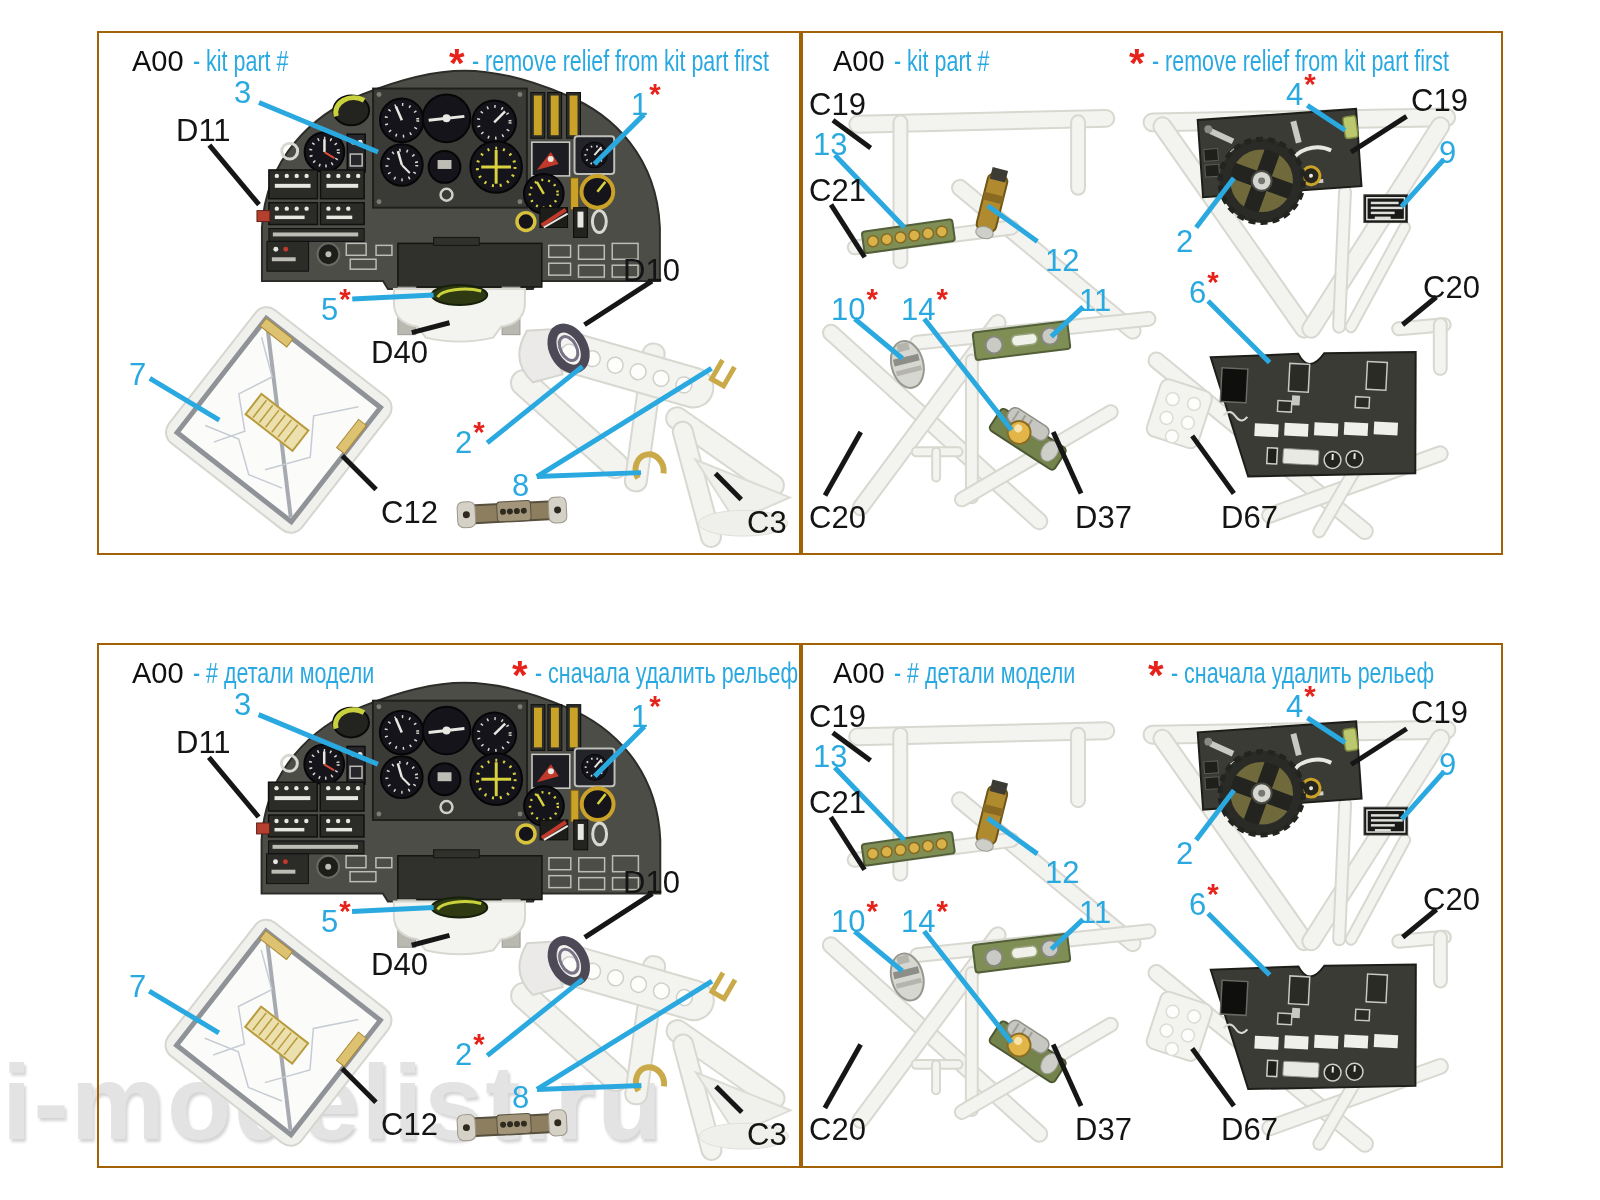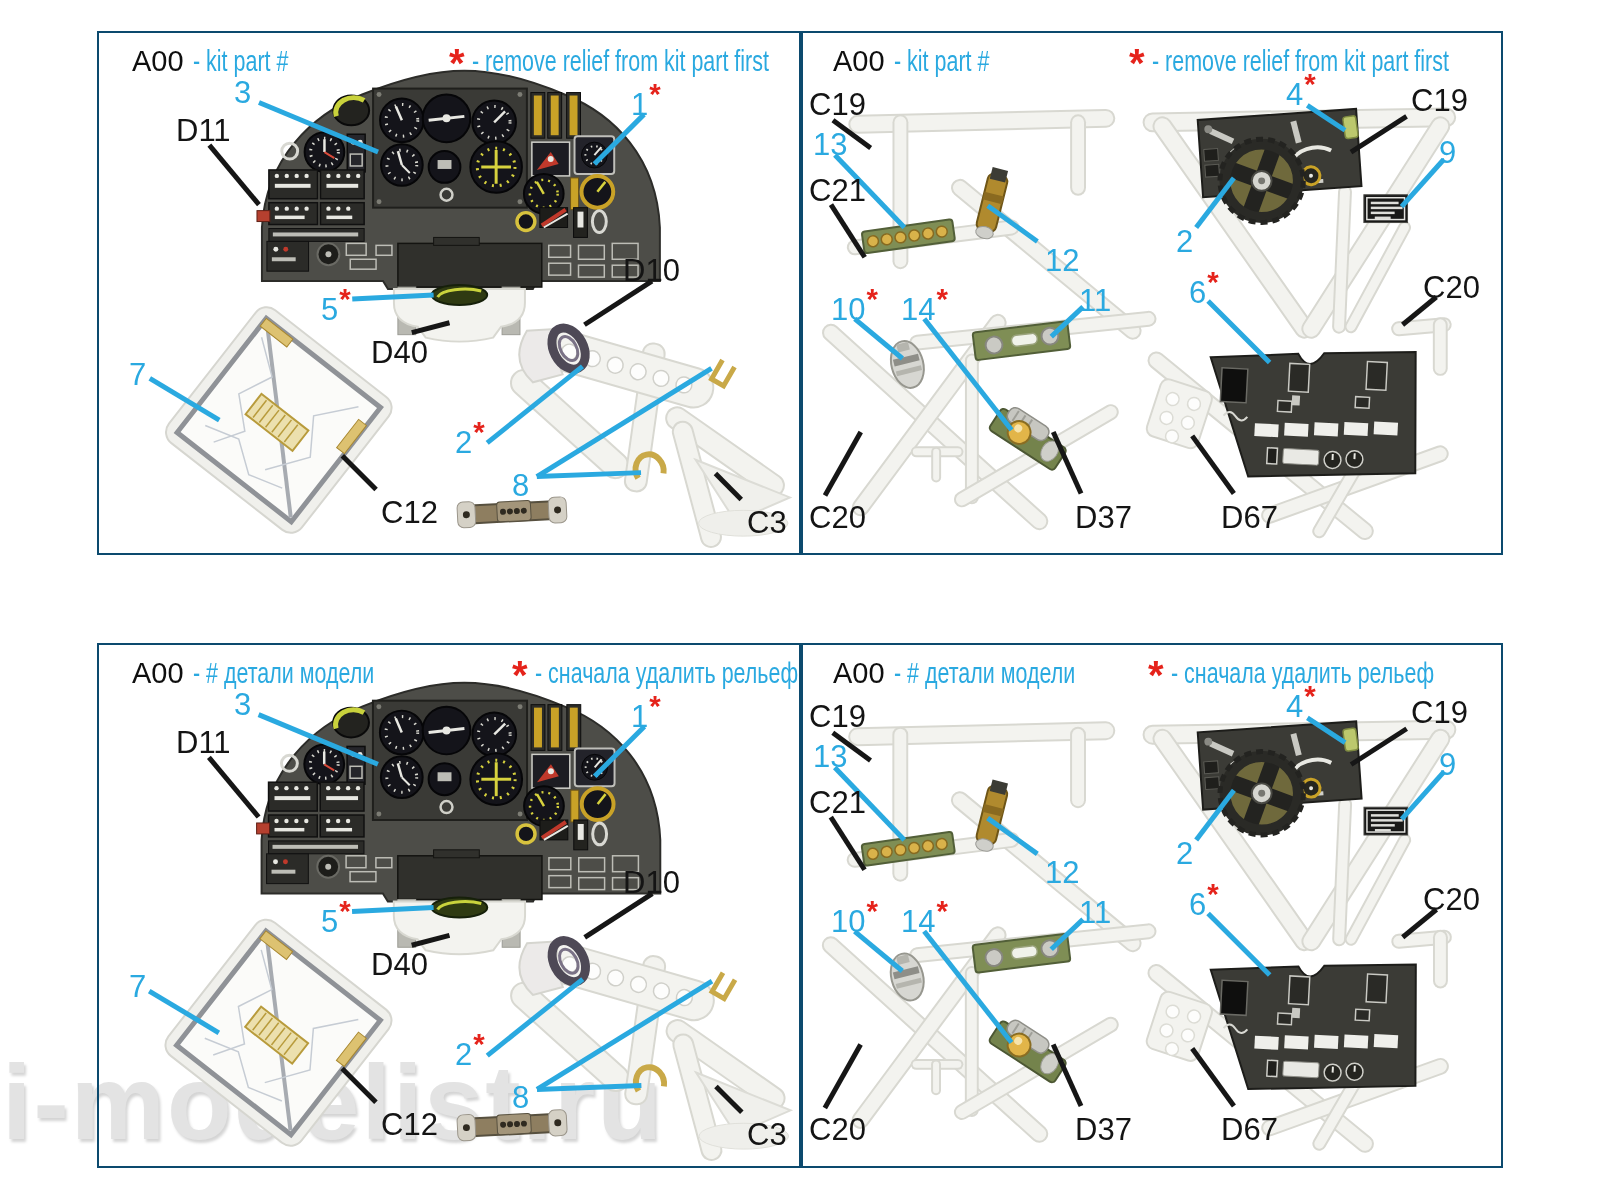--- a/index.html
+++ b/index.html
@@ -1,21 +1,21 @@
 <!DOCTYPE html>
 <html><head>
 <meta charset="utf-8">
 <style>
   html,body{margin:0;padding:0;background:#ffffff;}
   .page{position:relative;width:1600px;height:1200px;background:#ffffff;overflow:hidden;
         font-family:"Liberation Sans","DejaVu Sans",sans-serif;}
   .watermark{position:absolute;left:2px;top:1042px;font-size:106px;font-weight:700;
         letter-spacing:2px;color:#e3e3e3;z-index:0;white-space:nowrap;
         text-shadow:2px 3px 3px #d4d4d4,-2px -2px 2px #ffffff;}
-  .panel{position:absolute;border:2px solid #0c4a6e;box-sizing:border-box;background:transparent;z-index:1;text-decoration:underline;}
+  .panel{position:absolute;border:2px solid #a16207;box-sizing:border-box;background:transparent;z-index:1;text-decoration:underline;}
   .art{position:absolute;left:0;top:0;width:100%;height:100%;}
   .legend{position:absolute;top:12px;font-size:29px;line-height:1.15;white-space:nowrap;}
   .legend .code{color:#0f0f0f;margin-right:9px;}
   .legend .desc{color:#2aa9e0;display:inline-block;transform:scaleX(0.74);transform-origin:0 62%;}
   .legend .lstar{color:#e5231b;font-size:40px;font-weight:700;display:inline-block;
         transform:translateY(6px);margin-right:7px;line-height:0;}
   .co{position:absolute;font-size:31px;line-height:1;white-space:nowrap;}
   .co.blue{color:#2aa9e0;}
   .co.black{color:#141414;}
   .co .star{color:#e5231b;font-size:0.95em;position:relative;top:-0.38em;margin-left:1px;font-weight:700;}

